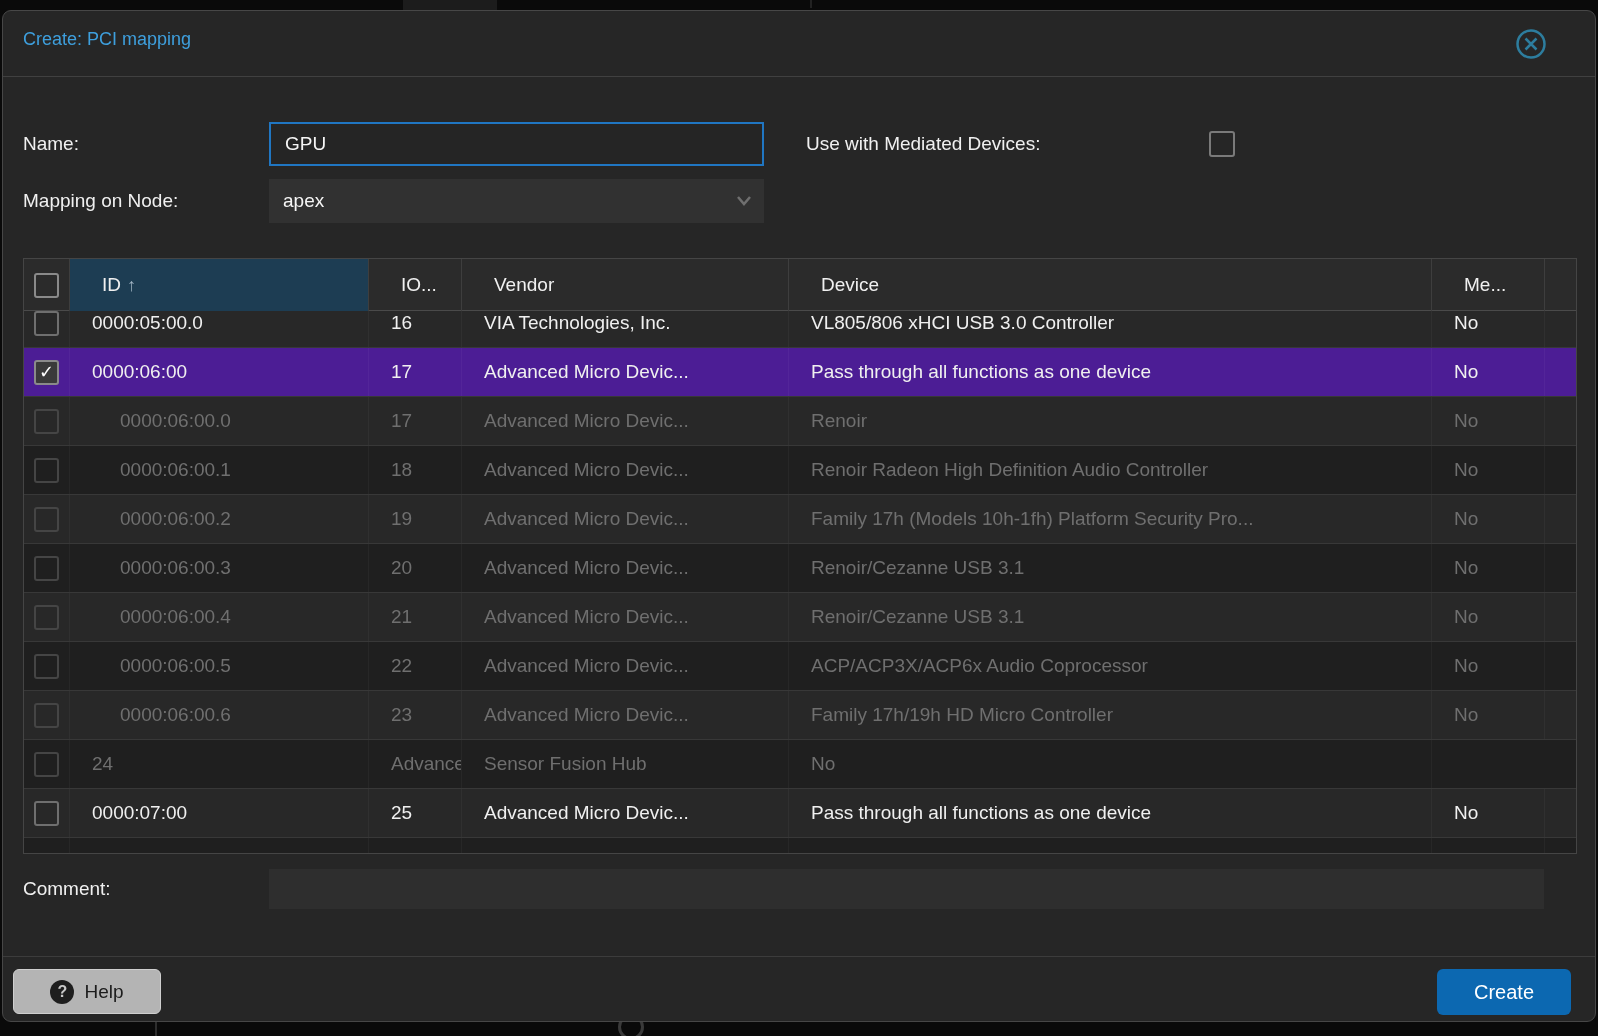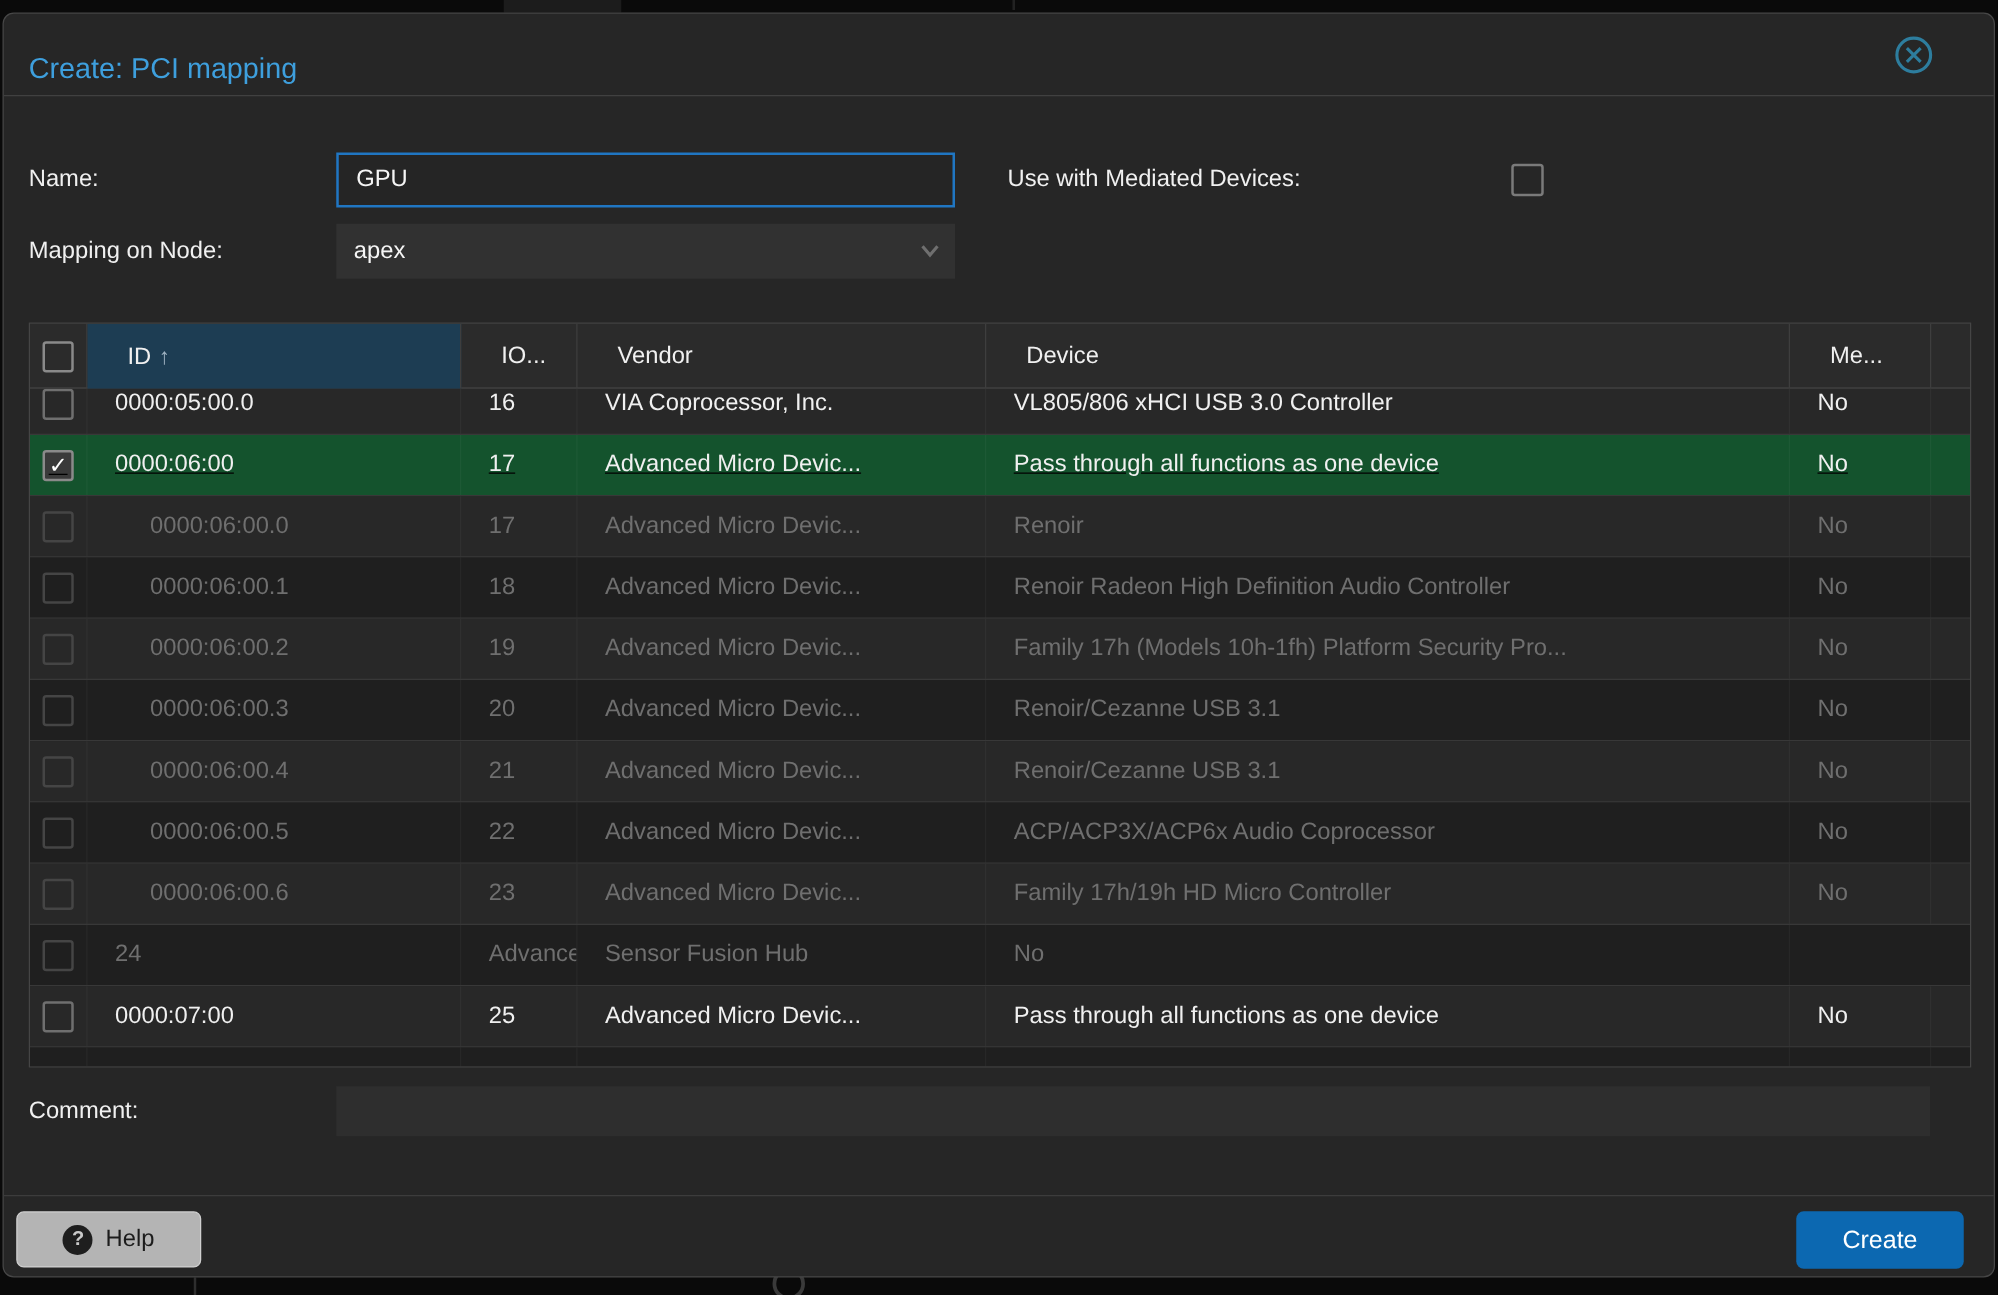--- a/index.html
+++ b/index.html
@@ -20,21 +20,21 @@
   .dialog {
     position:absolute; left:2px; top:10px; width:1594px; height:1012px;
     background:#262626; border:1px solid #474747; border-radius:9px;
   }
   .titlebar {
     position:absolute; left:0; top:0; right:0; height:66px;
     border-bottom:1px solid #404040;
   }
   .title {
     position:absolute; left:20px; top:18px;
-    font-size:23px; color:#3e9fdd;margin-top:12px;
+    font-size:18px; color:#3e9fdd;
   }
   .close-btn {
     position:absolute; right:48px; top:17px; width:32px; height:32px; cursor:pointer;
   }
 
   .label { position:absolute; color:#f0f0f0; font-size:19px; line-height:44px; }
 
   .text-input {
     position:absolute; left:266px; width:495px; height:44px;
     background:#252525; border:2px solid #2076c2; color:#f5f5f5;
@@ -71,21 +71,21 @@
   }
   .th.sorted { background:#1d3d53; }
   .th.last { border-right:none; }
   .sort-arrow { color:#9fb3c2; font-size:18px; padding-left:6px; }
   .th-check, .td-check { display:flex; align-items:center; justify-content:center; height:100%; }
   .tbody { position:relative; height:543px; overflow:hidden; }
   .trow { height:49px; border-bottom:1px solid #383838; cursor:pointer; }
   .trow:first-child { margin-top:-12px; }
   .trow:nth-child(odd) { background:#282828; }
   .trow:nth-child(even) { background:#1f1f1f; }
-  .trow.selected { background:#14532d;text-decoration:underline; }
+  .trow.selected { background:#4c1d95; }
   .td {
     color:#f0f0f0; font-size:19px; line-height:48px; padding-left:22px;
     white-space:nowrap; overflow:hidden; height:48px;
     border-right:1px solid rgba(255,255,255,0.04);
   }
   .td.last { border-right:none; }
   .trow.dimmed .td { color:#6f6f6f; }
   .trow.indent .td-id { padding-left:50px; }
   .cbx {
     width:25px; height:25px; border:2px solid #6f6f6f; border-radius:3px;
@@ -173,21 +173,21 @@
         <div class="th">Me...</div>
         <div class="th last"></div>
       </div>
       <div class="tbody" id="table-body">
           <div class="trow">
             <div class="td td-check" style="padding-left: 0px;">
               <span class="cbx"></span>
             </div>
             <div class="td td-id">0000:05:00.0</div>
             <div class="td td-io">16</div>
-            <div class="td td-vendor">VIA Coprocessor, Inc.</div>
+            <div class="td td-vendor">VIA Technologies, Inc.</div>
             <div class="td td-device">VL805/806 xHCI USB 3.0 Controller</div>
             <div class="td td-me">No</div>
             <div class="td last"></div>
           </div>
           <div class="trow selected">
             <div class="td td-check" style="padding-left: 0px;">
               <span class="cbx checked"></span>
             </div>
             <div class="td td-id">0000:06:00</div>
             <div class="td td-io">17</div>

